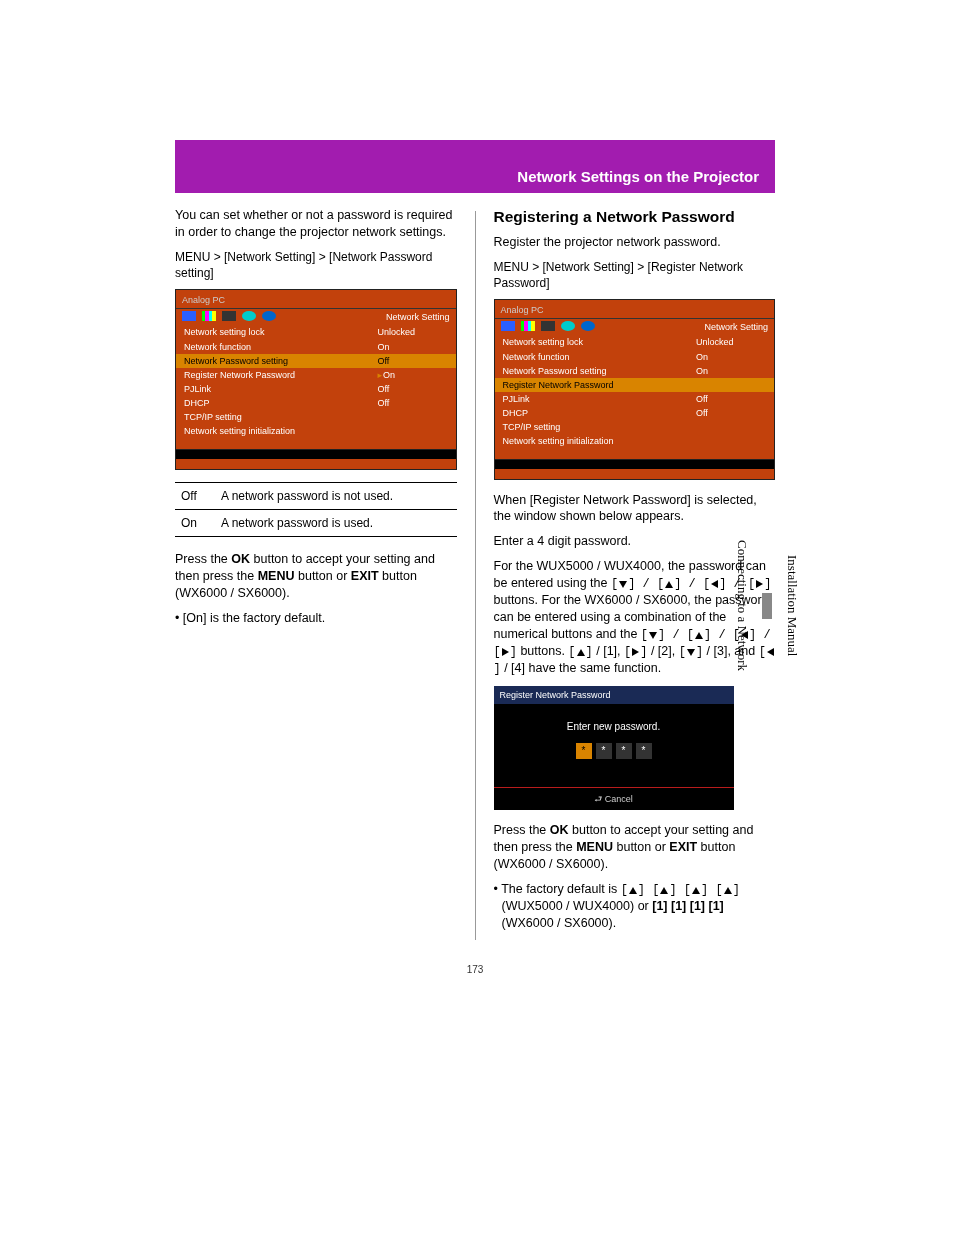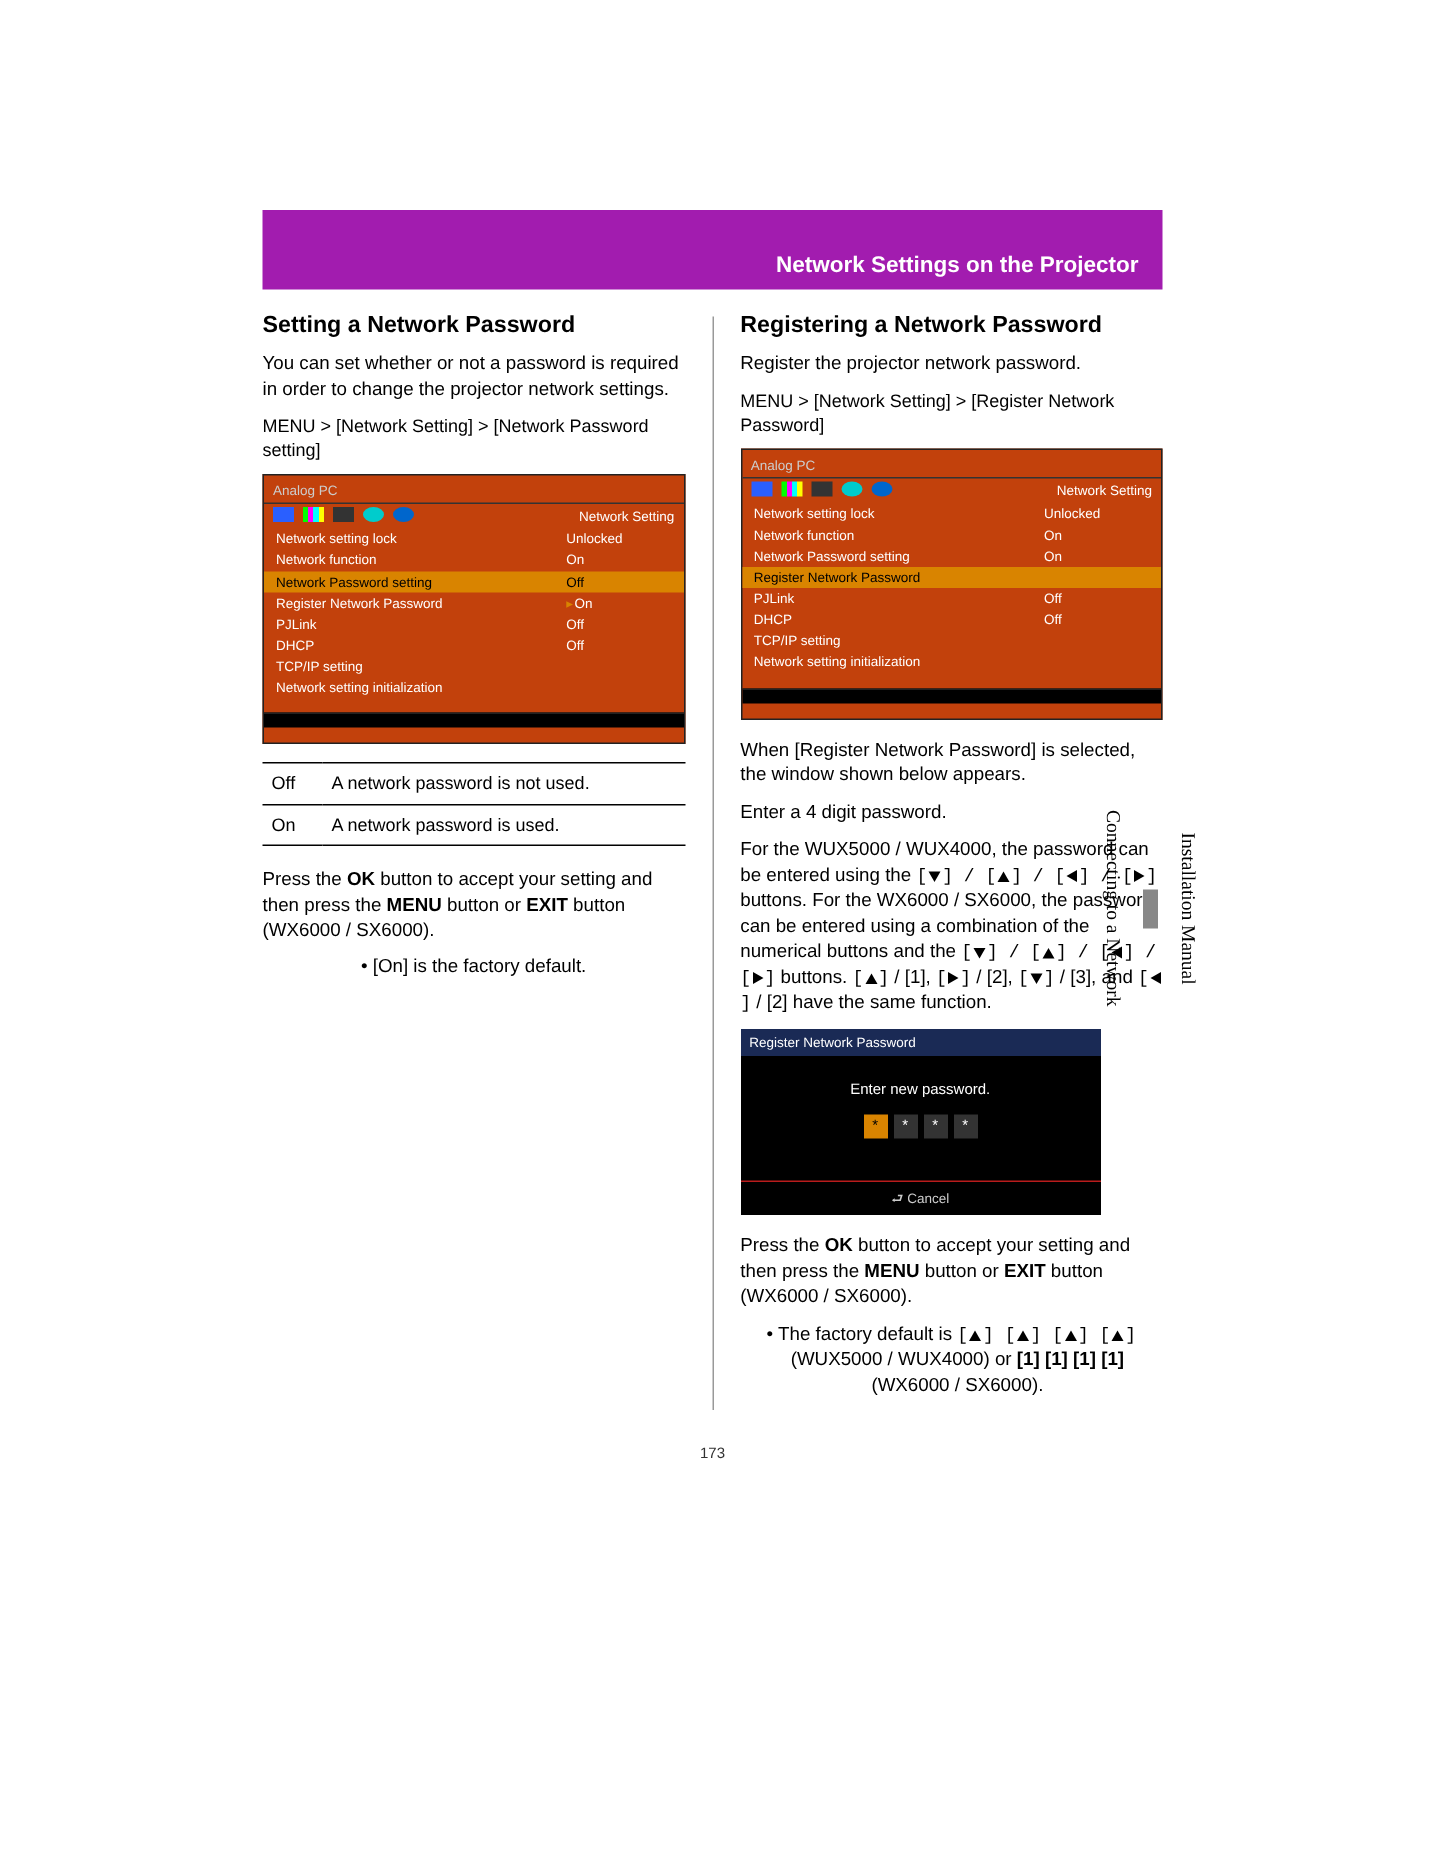--- a/index.html
+++ b/index.html
@@ -91,21 +91,21 @@
     margin: 8px 0 14px 0;
   }
   .opts-table td {
     border-top: 1px solid #000;
     border-bottom: 1px solid #000;
     padding: 5px 6px;
     vertical-align: top;
   }
   .opts-table td:first-child { width: 40px; }
 
-  .bullet { margin: 4px 0 4px 8px; text-indent: -8px; text-align: center; }
+  .bullet { margin: 4px 0 4px 8px; text-indent: -8px; }
   .bullet::before { content: "• "; }
 
   .arrow {
     display: inline-block;
     width: 0; height: 0;
     border-style: solid;
     vertical-align: -1px;
     margin: 0 1px;
   }
   .a-up { border-width: 0 4px 7px 4px; border-color: transparent transparent #000 transparent; }
@@ -188,21 +188,20 @@
 
 <div class="page">
 
   <div class="header-bar">
     <span>Network Settings on the Projector</span>
   </div>
 
   <div class="columns">
 
     <div class="col">
-      <h2>Setting a Network Password</h2>
       <p>You can set whether or not a password is required in order to change the projector network settings.</p>
       <p class="menu-string">MENU &gt; [Network Setting] &gt; [Network Password setting]</p>
 
       <div class="osd">
         <div class="osd-top"><span class="src">Analog PC</span></div>
         <div class="osd-tabs">
           <span class="tab-box tab-blue"></span>
           <span class="tab-box tab-mix"></span>
           <span class="tab-box tab-dark"></span>
           <span class="tab-box tab-cyan"></span>
@@ -317,21 +316,21 @@
               <span class="val"></span>
             </div>
           </div>
         <div class="osd-black-bar"></div>
       </div>
 
       <p>When [Register Network Password] is selected, the window shown below appears.</p>
       <p>Enter a 4 digit password.</p>
       <p>
         <span>For the WUX5000 / WUX4000, the password can be entered using the </span><span class="bracket">[<span class="arrow a-down"></span>] / [<span class="arrow a-up"></span>] / [<span class="arrow a-left"></span>] / [<span class="arrow a-right"></span>]</span><span> buttons. For the WX6000 / SX6000, the password can be entered using a combination of the numerical buttons and the </span><span class="bracket">[<span class="arrow a-down"></span>] / [<span class="arrow a-up"></span>] / [<span class="arrow a-left"></span>] / [<span class="arrow a-right"></span>]</span><span> buttons.</span>
-        <span class="bracket">[<span class="arrow a-up"></span>]</span><span> / [1], </span><span class="bracket">[<span class="arrow a-right"></span>]</span><span> / [2], </span><span class="bracket">[<span class="arrow a-down"></span>]</span><span> / [3], and </span><span class="bracket">[<span class="arrow a-left"></span>]</span><span> / [2] have the same function.</span>
+        <span class="bracket">[<span class="arrow a-up"></span>]</span><span> / [1], </span><span class="bracket">[<span class="arrow a-right"></span>]</span><span> / [2], </span><span class="bracket">[<span class="arrow a-down"></span>]</span><span> / [3], and </span><span class="bracket">[<span class="arrow a-left"></span>]</span><span> / [4] have the same function.</span>
       </p>
 
       <div class="pw-dialog">
         <div class="hdr">Register Network Password</div>
         <div class="body">
           <div>Enter new password.</div>
           <div class="slots">
             <div class="slot active">*</div>
             <div class="slot">*</div>
             <div class="slot">*</div>

